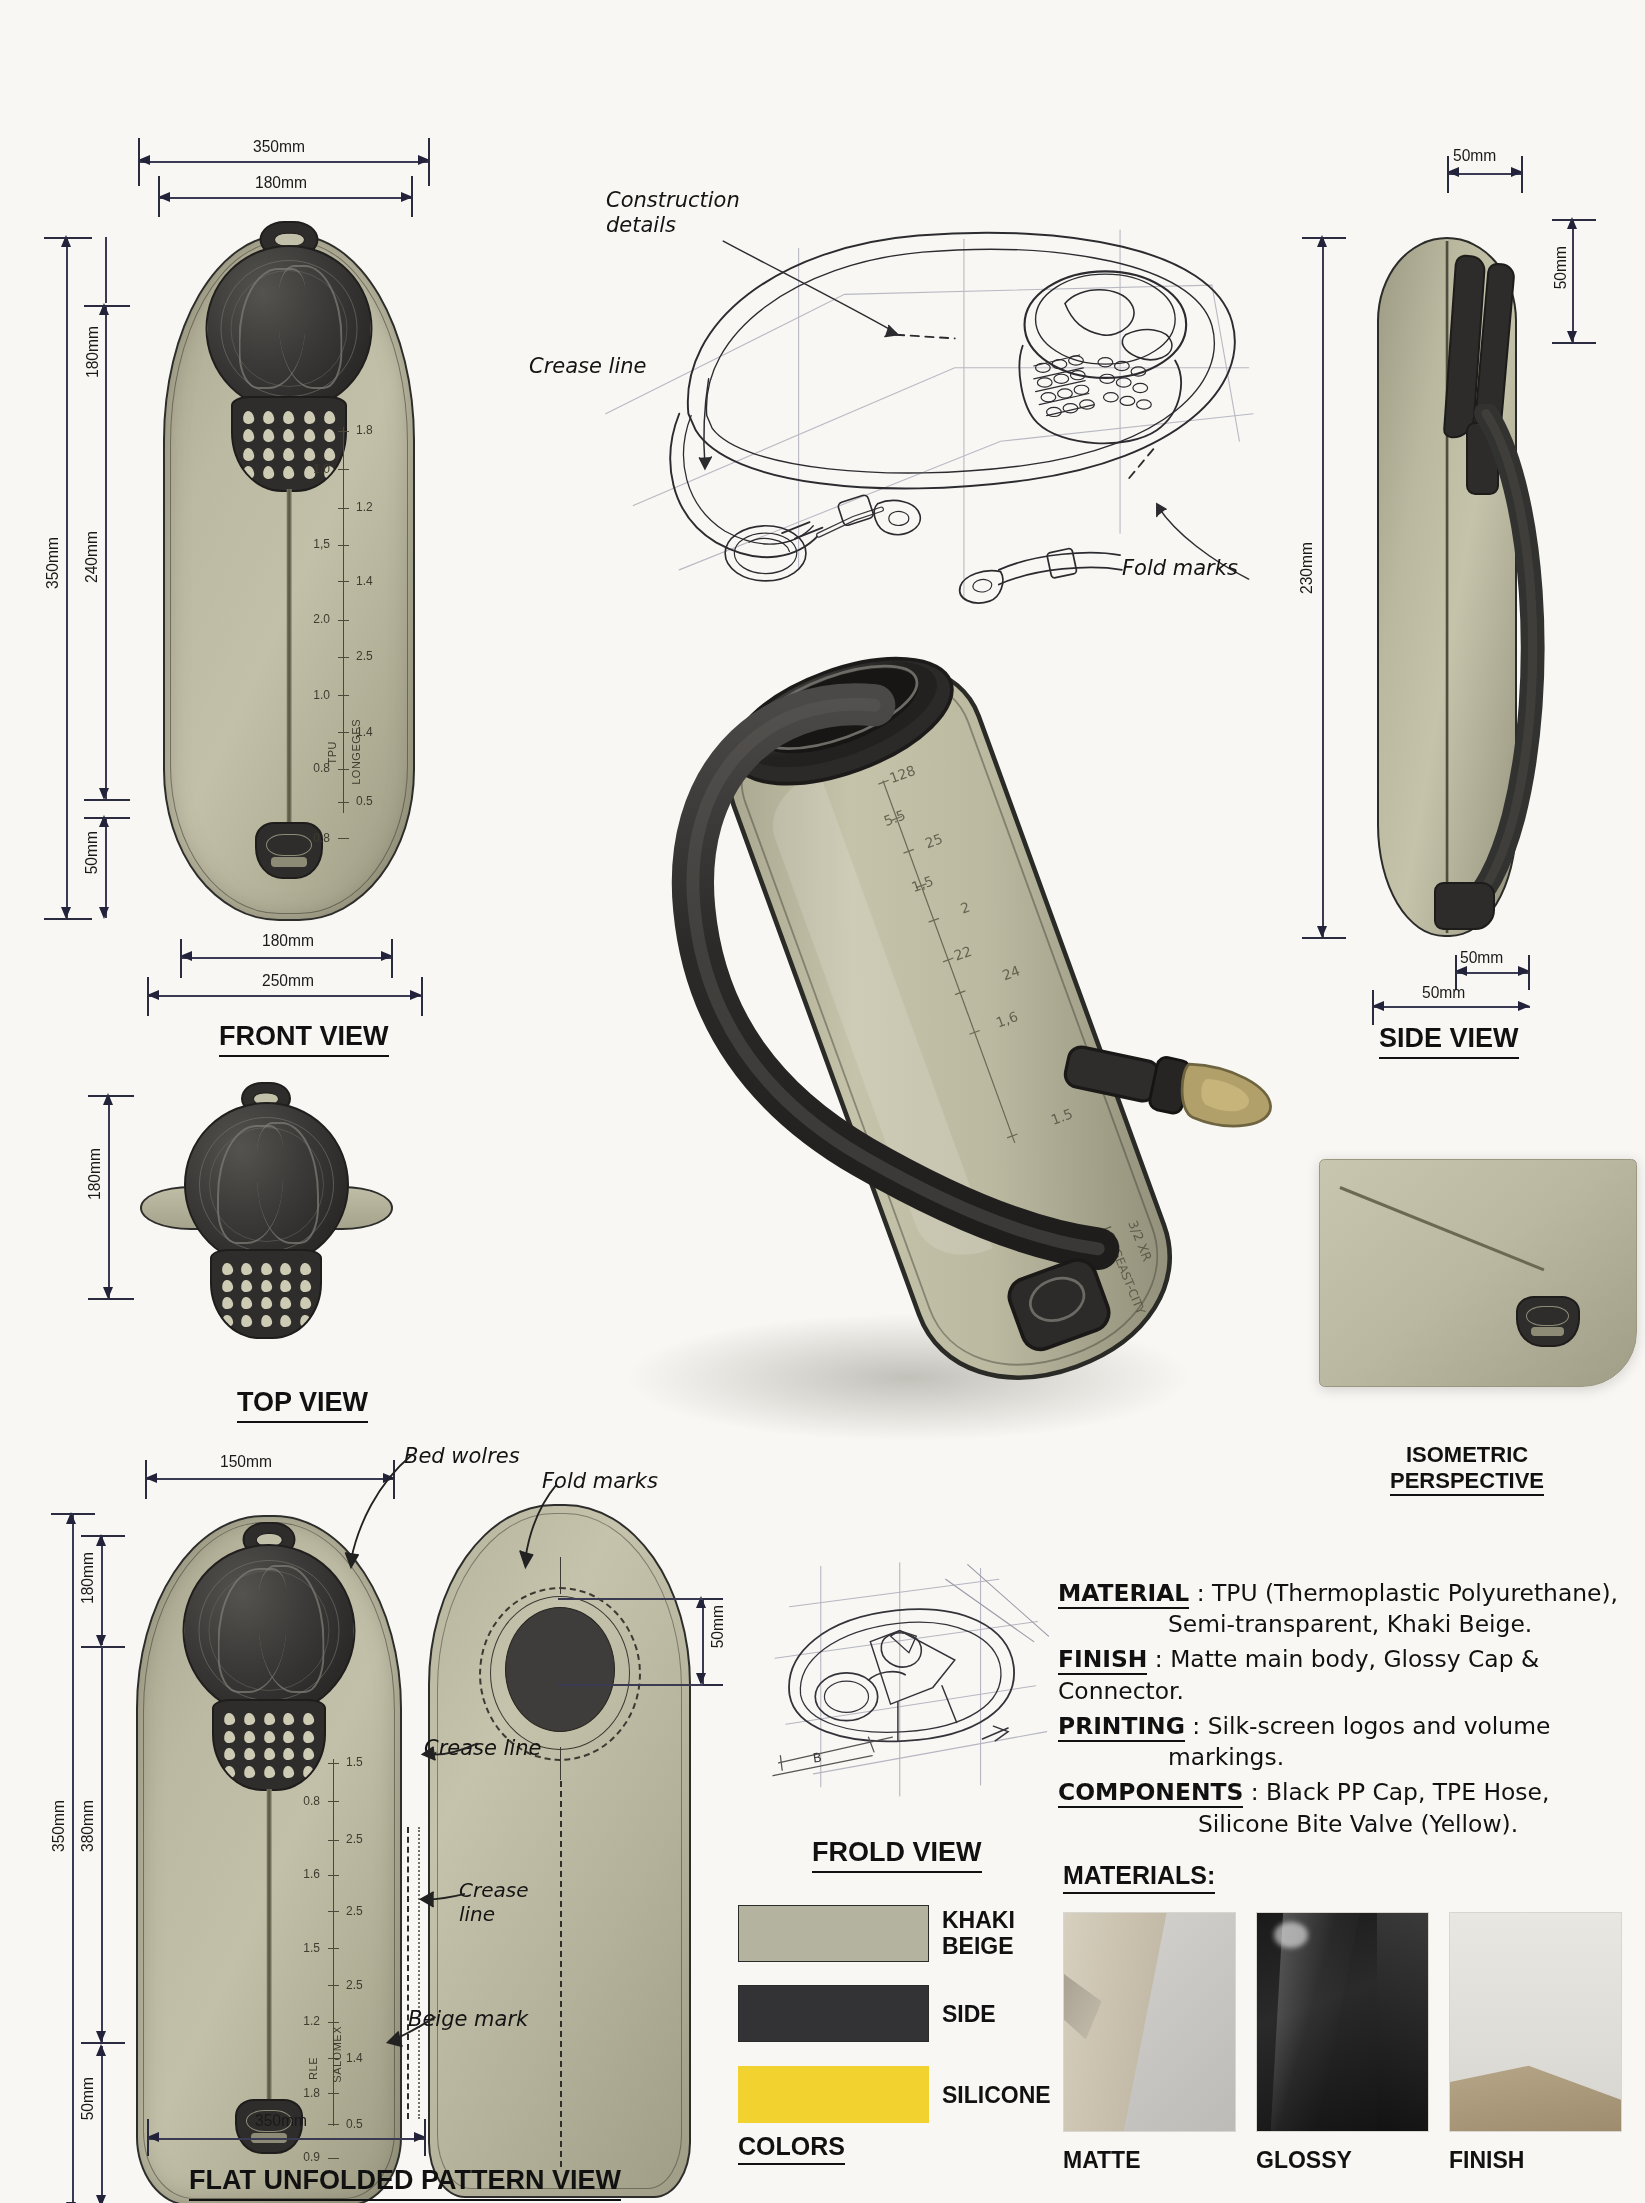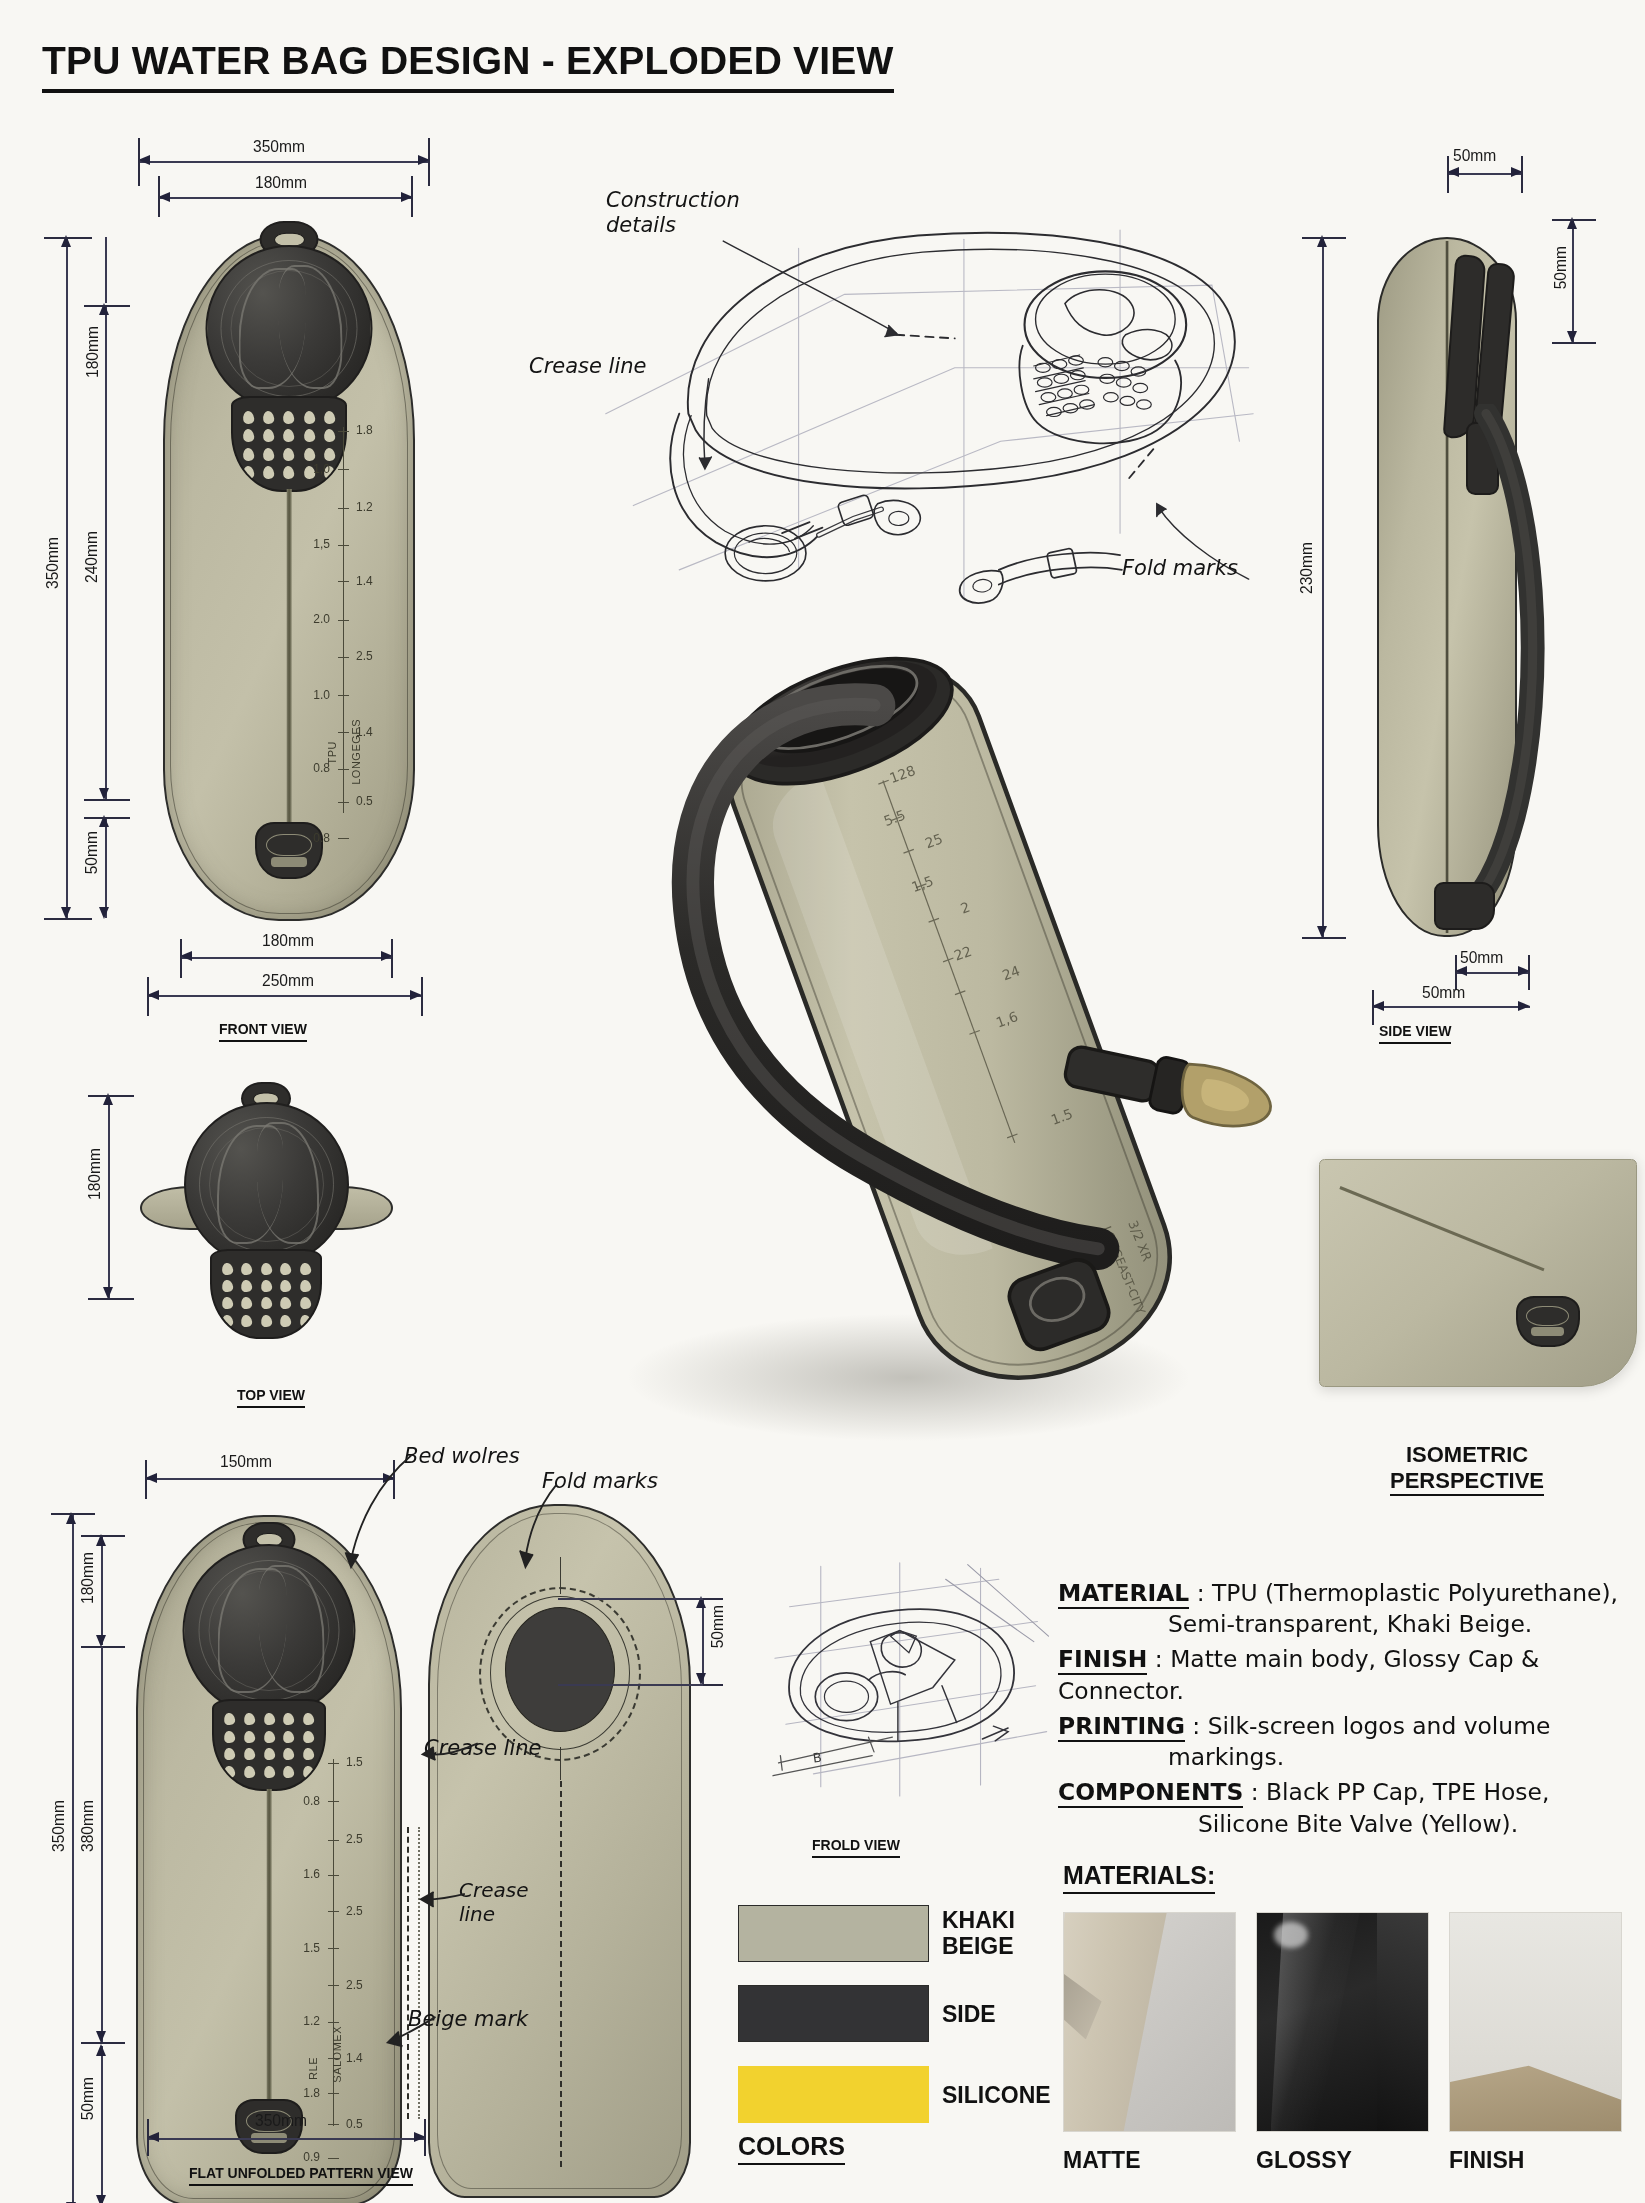--- a/index.html
+++ b/index.html
@@ -19,21 +19,21 @@
     font-size:39px; font-weight:bold; letter-spacing:0.2px;
     color:#111; white-space:nowrap;
     border-bottom:4.6px solid #111; padding-bottom:6.4px;
   }
 
   
   .dim { position:absolute; font-size:15.6px; color:#1a1a1a; white-space:nowrap;
          font-family:"Liberation Sans", sans-serif; }
   .vert { writing-mode:vertical-rl; transform:rotate(180deg); }
   .viewlabel {
-    position:absolute; font-size:14px; font-weight:bold; color:#111;
+    position:absolute; font-size:27px; font-weight:bold; color:#111;
     white-space:nowrap; border-bottom:2.8px solid #111; padding-bottom:2.8px;
   }
   .hand { position:absolute; font-family:"DejaVu Sans", sans-serif;
           font-style:italic; font-size:21px; color:#141414; white-space:nowrap;
           line-height:1.18; }
 
   
   .dimline { position:absolute; background:#3a3a52; }
   .dimline.h { height:1.5px; }
   .dimline.v { width:1.5px; }
@@ -154,21 +154,20 @@
   .sectionhead { position:absolute; font-size:25px; font-weight:bold; color:#111;
                  border-bottom:2.8px solid #111; padding-bottom:1.8px; }
 
   .dashline { position:absolute; border-left:2.2px dashed #2f2f2a; }
 </style>
 </head>
 <body>
 
 <div class="sheet">
 
-  <div class="title">TPU WATER BAG DESIGN - EXPLODED VIEW</div>
 
   <div>
 
     <div class="dimline h" style="left:138px; top:161px; width:292px;"></div>
     <div class="arr l" style="left:138px; top:155px;"></div>
     <div class="arr r" style="left:418px; top:155px;"></div>
     <div class="tick v" style="left:138px; top:138px; height:48px;"></div>
     <div class="tick v" style="left:428px; top:138px; height:48px;"></div>
     <div class="dim" style="left:253px; top:138px;">350mm</div>
 

